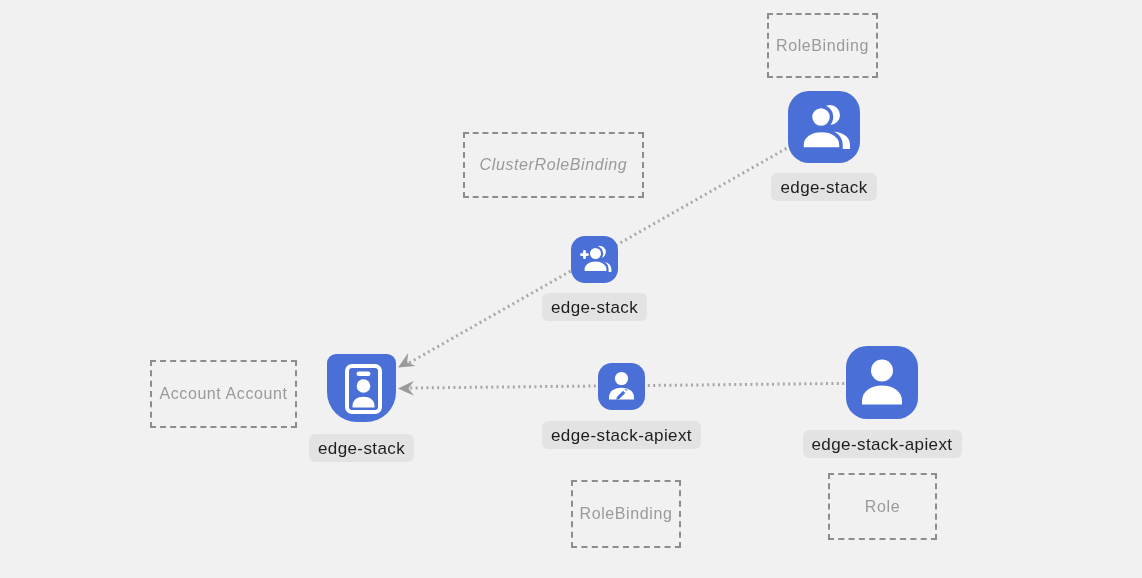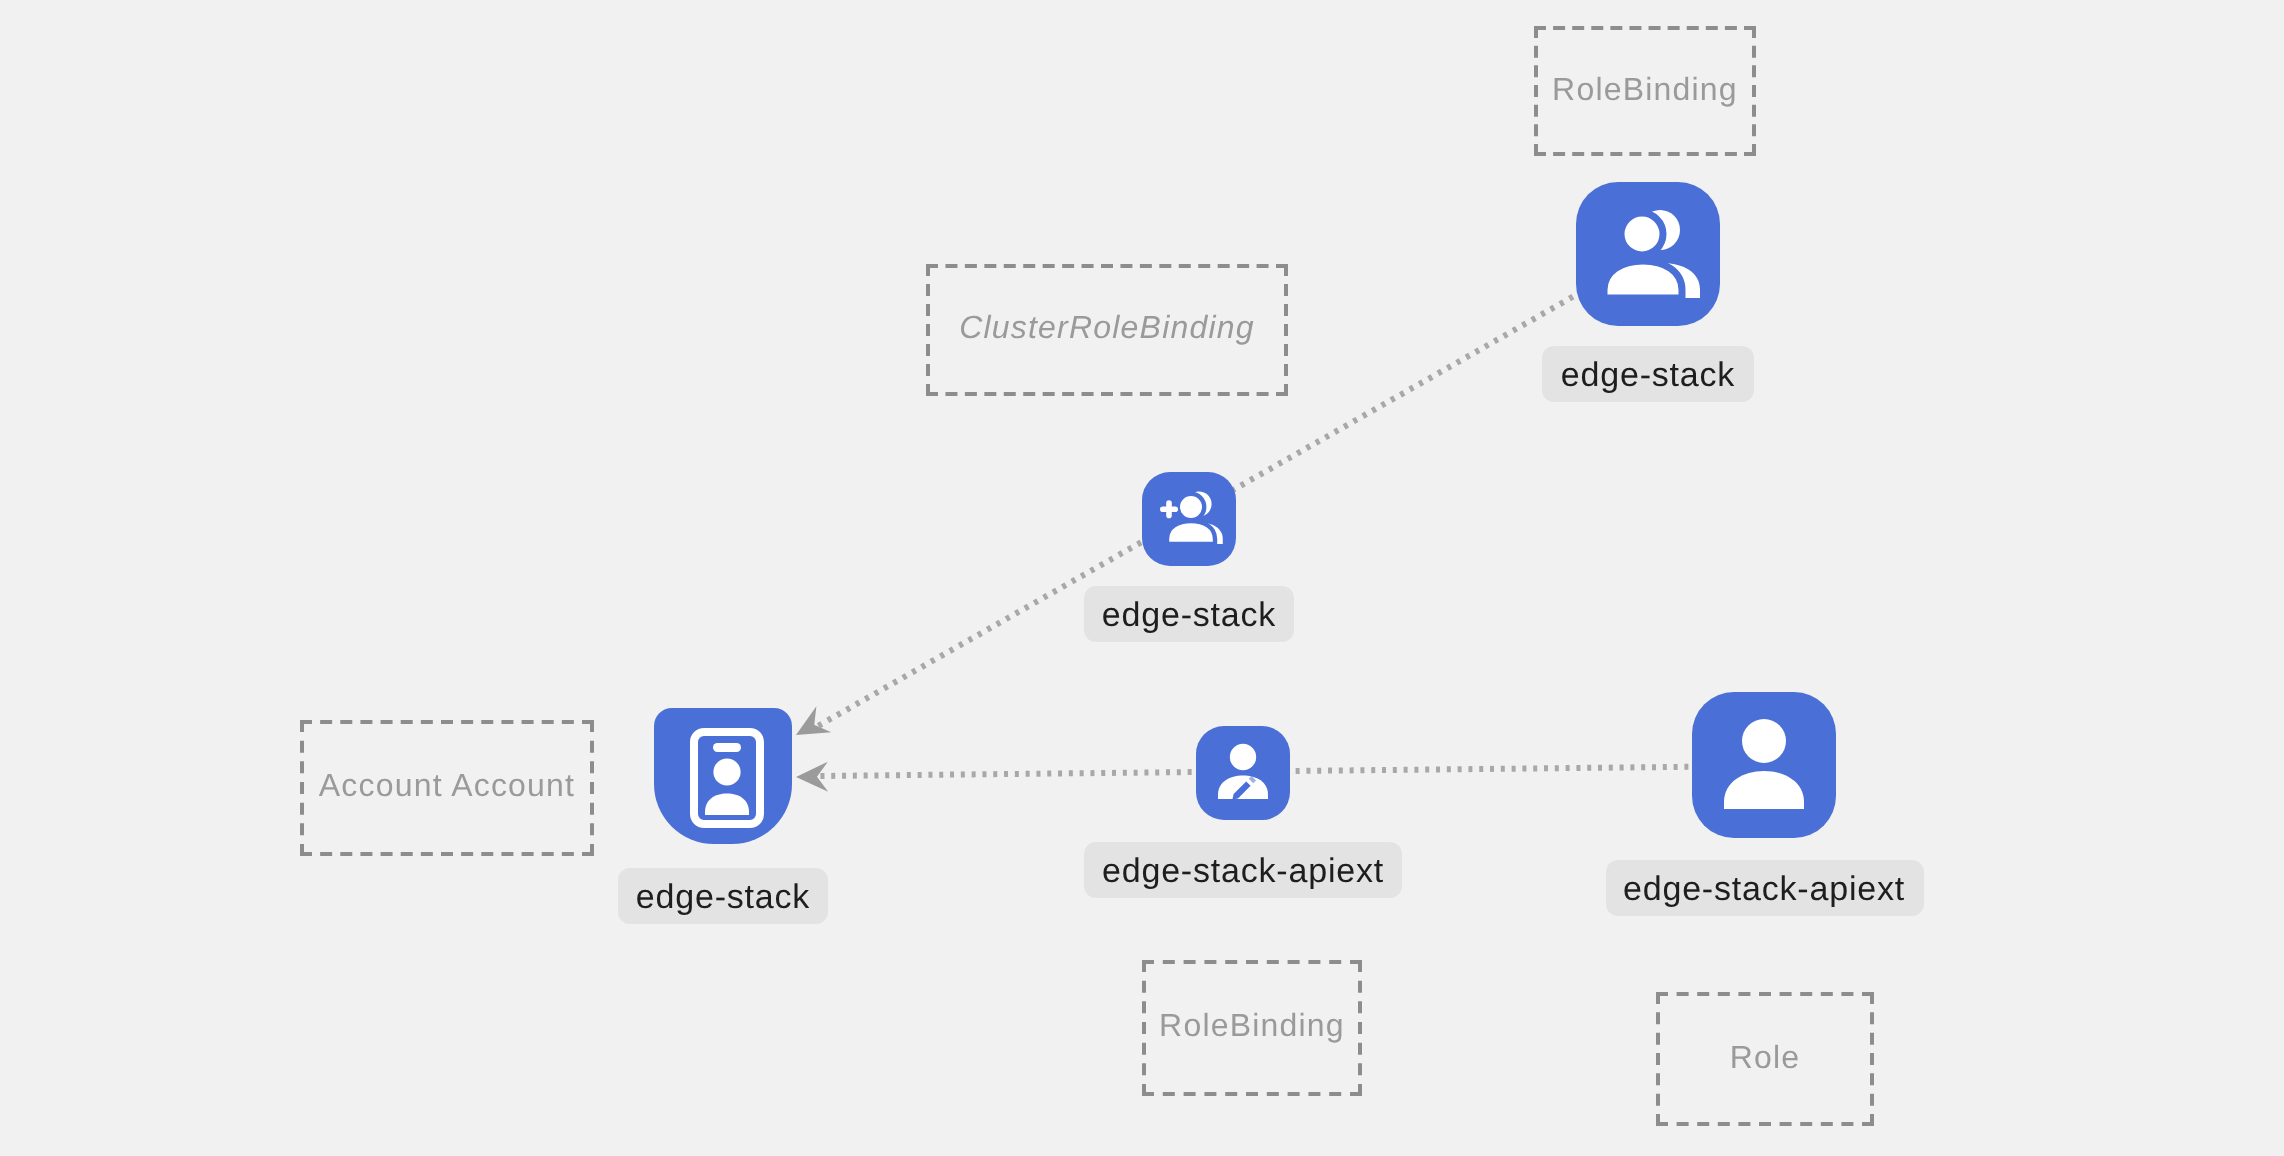--- a/index.html
+++ b/index.html
@@ -18,21 +18,21 @@
     color:#9a9a9a;
     display:flex;align-items:center;justify-content:center;
     font-size:16px;letter-spacing:.6px;
     box-sizing:border-box;
     z-index:1;
   }
   #box-clusterrole{left:767px;top:13px;width:111px;height:65px;}
   #box-clusterrolebinding{left:463px;top:132px;width:181px;height:66px;font-style:italic;}
   #box-serviceaccount{left:150px;top:360px;width:147px;height:68px;}
   #box-rolebinding{left:571px;top:480px;width:110px;height:68px;text-align:right;}
-  #box-role{left:828px;top:496px;width:109px;height:67px;}
+  #box-role{left:828px;top:473px;width:109px;height:67px;}
 
   
   .edges{position:absolute;left:0;top:0;z-index:2;}
 
   
   .node{position:absolute;display:flex;flex-direction:column;align-items:center;z-index:3;}
   .icon{
     background:#4a6fd6;
     display:flex;align-items:center;justify-content:center;
     box-sizing:border-box;

